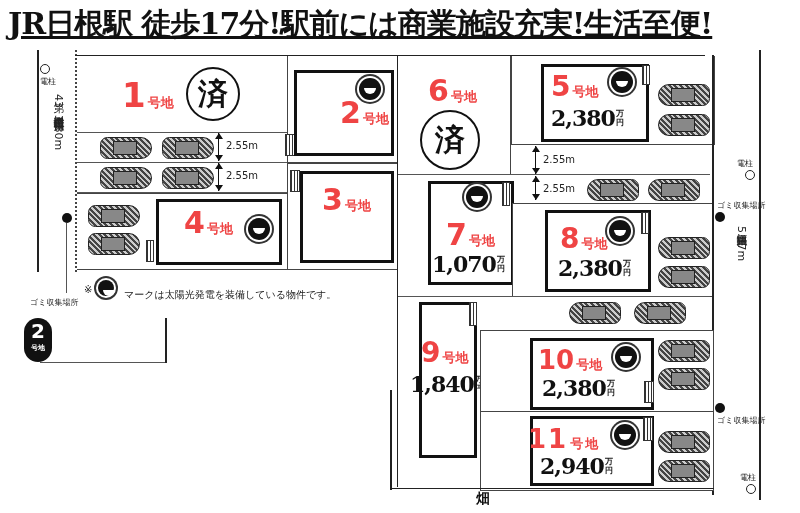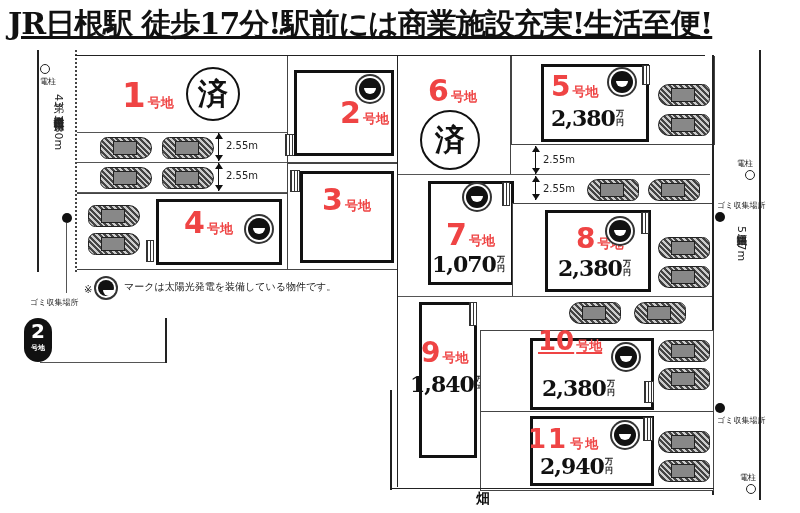--- a/index.html
+++ b/index.html
@@ -83,21 +83,21 @@
 <div class="lotnum" style="left:340px;top:96px;font-size:30px;"><span>2</span><span class="gochi">号地</span></div>
 <div class="sun" style="left:359px;top:78px;"></div>
 
 <div class="lot" style="left:287px;top:163px;width:110px;height:105px;"></div>
 <div class="meter" style="left:290px;top:170px;width:8px;height:20px;"></div>
 <div class="house" style="left:300px;top:171px;width:88px;height:86px;"></div>
 <div class="lotnum" style="left:322px;top:183px;font-size:30px;"><span>3</span><span class="gochi">号地</span></div>
 
 <div class="note" style="left:84px;top:284px;">※</div>
 <div class="sun" style="left:98px;top:280px;width:16px;height:16px;"></div>
-<div class="note" style="left:124px;top:280px;">マークは太陽光発電を装備している物件です。</div>
+<div class="note" style="left:124px;top:288px;">マークは太陽光発電を装備している物件です。</div>
 
 <div class="badge2" style="left:24px;top:318px;">
   <div style="font-size:20px;line-height:26px;">2</div>
   <div style="font-size:7px;line-height:8px;">号地</div>
 </div>
 <div class="line thin" style="left:40px;top:362px;width:126px;height:1px;"></div>
 <div class="line" style="left:165px;top:318px;width:2px;height:45px;"></div>
 
 <div class="line" style="left:397px;top:55px;width:1px;height:432px;"></div>
 <div class="line" style="left:390px;top:390px;width:2px;height:100px;"></div>
@@ -126,21 +126,21 @@
 <div class="lot" style="left:398px;top:175px;width:112px;height:120px;border:none;"></div>
 <div class="house" style="left:428px;top:181px;width:80px;height:98px;"></div>
 <div class="meter" style="left:502px;top:182px;width:6px;height:22px;"></div>
 <div class="sun" style="left:466px;top:186px;"></div>
 <div class="lotnum" style="left:446px;top:218px;font-size:30px;"><span>7</span><span class="gochi">号地</span></div>
 <div class="price" style="left:432px;top:252px;"><span>1,070</span><span class="unit">万円</span></div>
 
 <div class="lot" style="left:512px;top:203px;width:200px;height:92px;"></div>
 <div class="house" style="left:545px;top:210px;width:100px;height:76px;"></div>
 <div class="meter" style="left:641px;top:212px;width:6px;height:20px;"></div>
-<div class="lotnum" style="left:576px;top:222px;font-size:28px;"><span>8</span><span class="gochi">号地</span></div>
+<div class="lotnum" style="left:560px;top:222px;font-size:28px;"><span>8</span><span class="gochi">号地</span></div>
 <div class="sun" style="left:609px;top:220px;"></div>
 <div class="price" style="left:558px;top:256px;"><span>2,380</span><span class="unit">万円</span></div>
 <div class="car r" style="left:658px;top:237px;"></div>
 <div class="car r" style="left:658px;top:266px;"></div>
 
 <div class="line thin" style="left:398px;top:296px;width:312px;height:1px;"></div>
 
 <div class="line" style="left:712px;top:55px;width:2px;height:440px;"></div>
 <div class="line" style="left:759px;top:50px;width:2px;height:450px;"></div>
 <div class="small" style="left:737px;top:158px;">電柱</div>
@@ -156,21 +156,21 @@
 <div class="house" style="left:419px;top:302px;width:52px;height:150px;"></div>
 <div class="meter" style="left:469px;top:302px;width:6px;height:22px;"></div>
 <div class="lotnum" style="left:421px;top:336px;font-size:28px;"><span>9</span><span class="gochi">号地</span></div>
 <div class="price" style="left:410px;top:372px;"><span>1,840</span><span class="unit">万円</span></div>
 
 <div class="car r" style="left:569px;top:302px;"></div>
 <div class="car r" style="left:634px;top:302px;"></div>
 
 <div class="lot" style="left:480px;top:330px;width:232px;height:80px;"></div>
 <div class="house" style="left:530px;top:338px;width:118px;height:66px;"></div>
-<div class="lotnum" style="left:538px;top:324px;font-size:26px;text-decoration:underline;"><span>10</span><span class="gochi">号地</span></div>
+<div class="lotnum" style="left:538px;top:343px;font-size:26px;"><span>10</span><span class="gochi">号地</span></div>
 <div class="sun" style="left:615px;top:346px;"></div>
 <div class="price" style="left:542px;top:376px;"><span>2,380</span><span class="unit">万円</span></div>
 <div class="meter" style="left:644px;top:381px;width:8px;height:20px;"></div>
 <div class="car r" style="left:658px;top:340px;"></div>
 <div class="car r" style="left:658px;top:368px;"></div>
 
 <div class="lot" style="left:480px;top:411px;width:232px;height:78px;"></div>
 <div class="house" style="left:530px;top:416px;width:118px;height:64px;"></div>
 <div class="meter" style="left:643px;top:417px;width:8px;height:22px;"></div>
 <div class="lotnum" style="left:528px;top:422px;font-size:26px;letter-spacing:2px;text-align:center;"><span>11</span><span class="gochi">号地</span></div>

